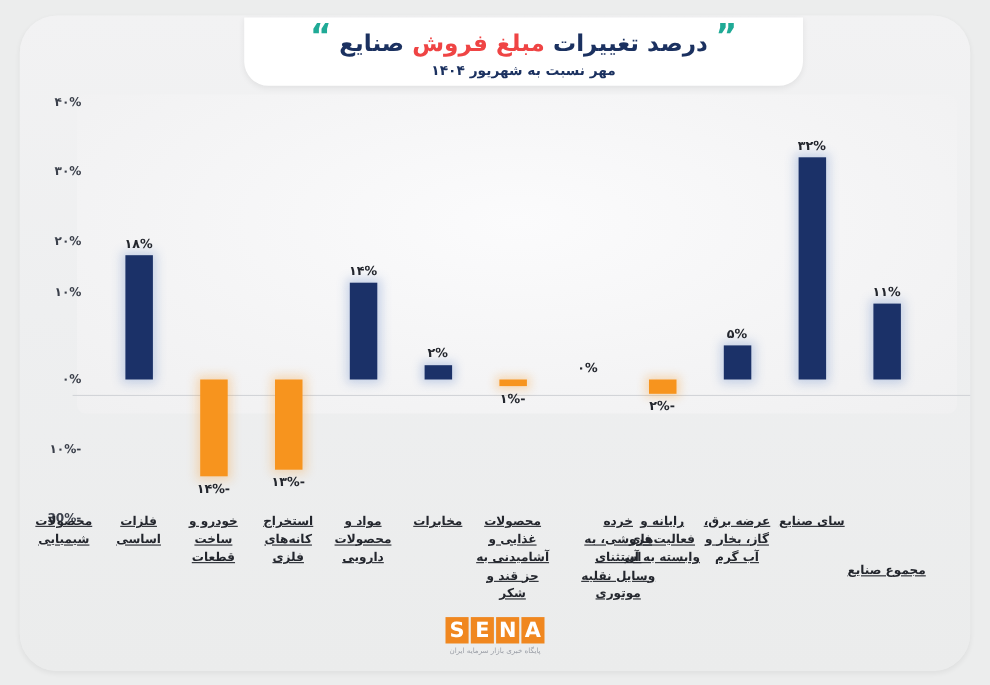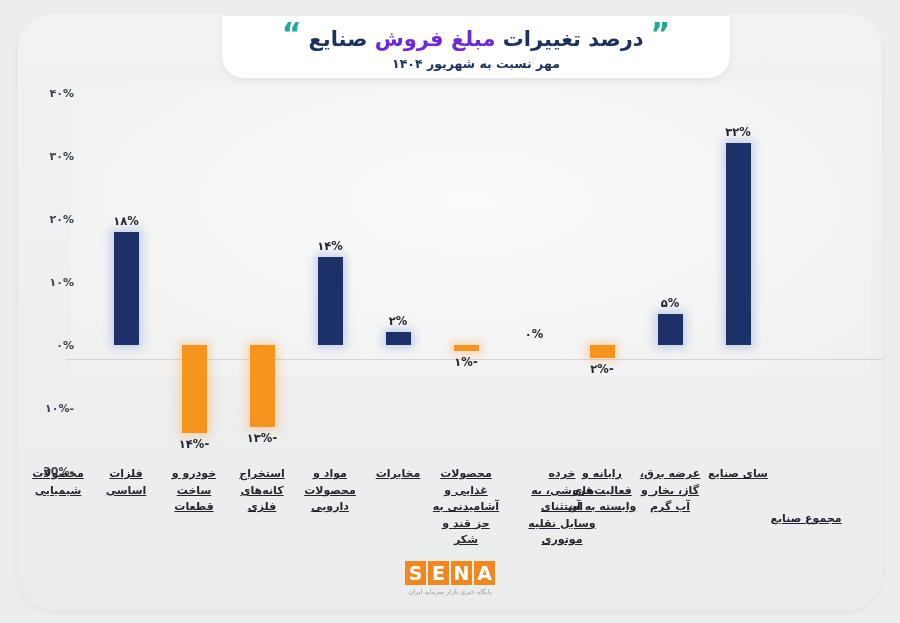--- a/index.html
+++ b/index.html
@@ -71,21 +71,21 @@
     position: relative;
     top: -5px;
   }
   #title-main {
     font-size: 21px;
     font-weight: bold;
     color: #1b3160;
     letter-spacing: 0;
     white-space: nowrap;
   }
-  #title-main .hl { color: #6d28d9; }
+  #title-main .hl { color: #ef4444; }
   #title-sub {
     font-size: 12.5px;
     font-weight: bold;
     color: #1b3160;
     margin-top: 2px;
     white-space: nowrap;
   }
 
   
   #y-axis {
@@ -227,21 +227,21 @@
       </div>
       <span class="quote-mark">“</span>
     </div>
     <div id="title-sub">مهر نسبت به شهریور ۱۴۰۴</div>
   </div>
 
   <div id="y-axis">
       <div class="y-tick" style="top: -1px;">۴۰%</div>
       <div class="y-tick" style="top: 62px;">۳۰%</div>
       <div class="y-tick" style="top: 125px;">۲۰%</div>
-      <div class="y-tick" style="top: 188px; text-align: center;">۱۰%</div>
+      <div class="y-tick" style="top: 172px; text-align: center;">۱۰%</div>
       <div class="y-tick" style="top: 251px;">۰%</div>
       <div class="y-tick" style="top: 314px;">-۱۰%</div>
       <div class="y-tick" style="top: 377px;">-30%</div>
     </div>
 
   <div id="zero-line"></div>
 
   <div id="bars-layer">
       <div class="bar-group" style="left: 76px;">
         <div class="bar pos" style="height: 113.4px; top: 217.6px;"></div>
@@ -274,20 +274,24 @@
         <div class="bar neg" style="height: 12.6px; top: 331px;"></div>
         <div class="bar-label" style="top: 347.6px;">-۲%</div>
       </div>
       <div class="bar-group" style="left: 620px;">
         <div class="bar pos" style="height: 31.5px; top: 299.5px;"></div>
         <div class="bar-label" style="top: 281.5px;">۵%</div>
       </div>
       <div class="bar-group" style="left: 688px;">
         <div class="bar pos" style="height: 201.6px; top: 129.4px;"></div>
         <div class="bar-label" style="top: 111.4px;">۳۲%</div>
+      </div>
+      <div class="bar-group" style="left: 756px;">
+        <div class="bar pos" style="height: 69.3px; top: 261.7px;"></div>
+        <div class="bar-label" style="top: 243.7px;">۱۱%</div>
       </div>
     </div>
 
   <div id="x-labels">
       <div class="x-label" style="left: 4px;">محصولات شیمیایی</div>
       <div class="x-label" style="left: 72px;">فلزات اساسی</div>
       <div class="x-label" style="left: 208px;">استخراج کانه‌های فلزی</div>
       <div class="x-label" style="left: 140px;">خودرو و ساخت قطعات</div>
       <div class="x-label" style="left: 276px;">مواد و محصولات دارویی</div>
       <div class="x-label" style="left: 344px;">مخابرات</div>

